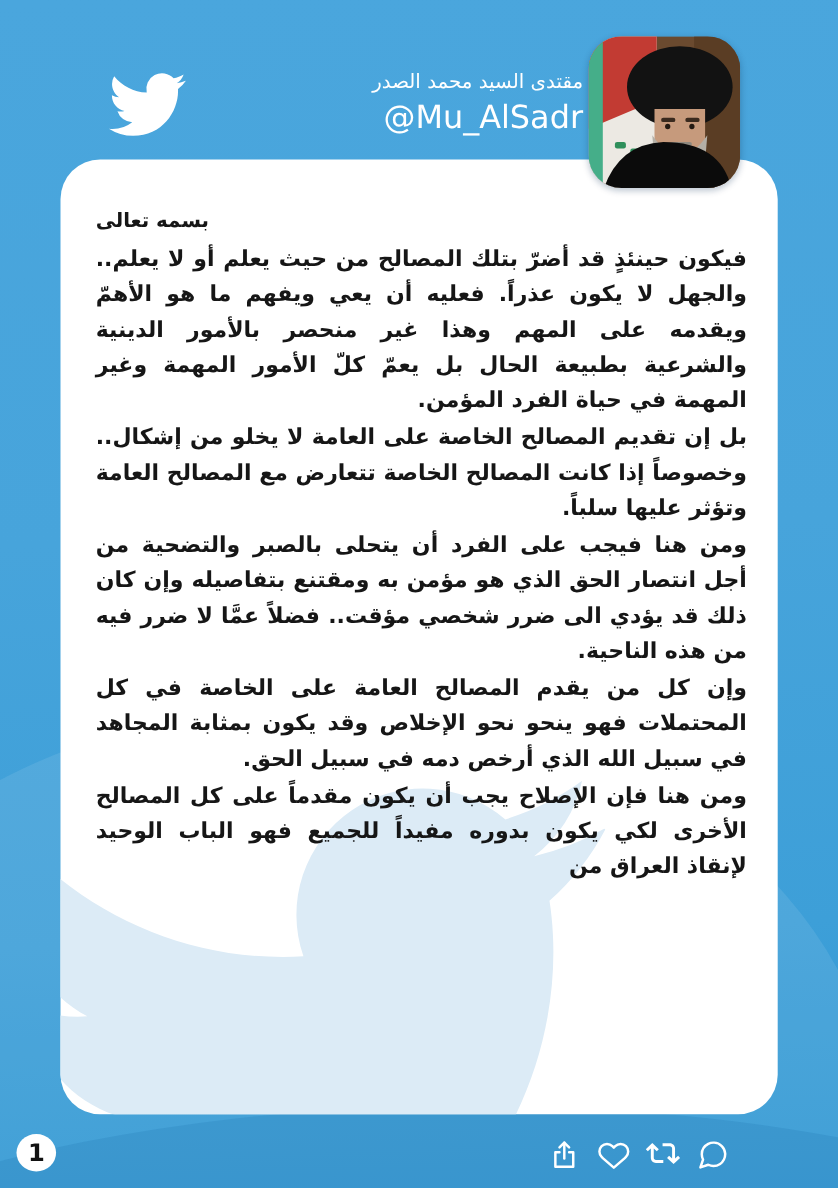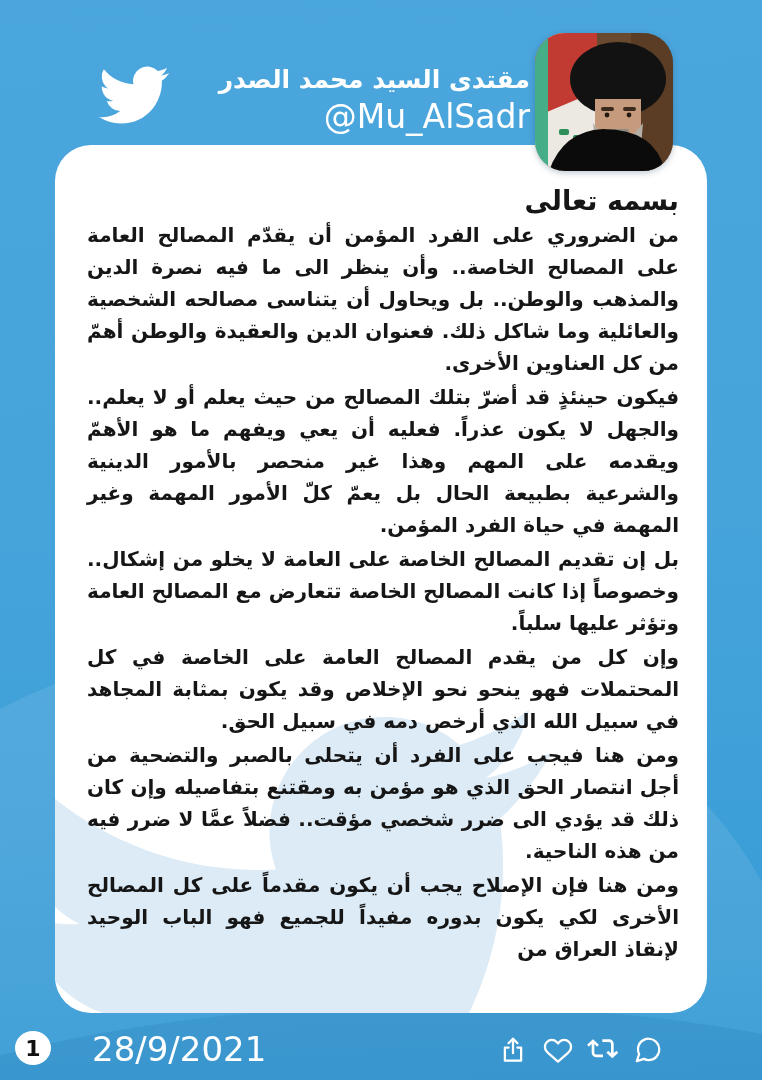--- a/index.html
+++ b/index.html
@@ -9,35 +9,35 @@
     font-family:"DejaVu Sans",sans-serif;
   }
   .swoosh-a{position:absolute;left:-220px;top:640px;width:1020px;height:780px;border-radius:50%;
     background:rgba(255,255,255,0.09);}
   .swoosh-b{position:absolute;left:-320px;top:1005px;width:1500px;height:560px;border-radius:50%;
     background:rgba(16,100,160,0.16);}
   
   .logo{position:absolute;left:90px;top:60px;width:88px;height:70px;}
   .logo svg{width:100%;height:100%;fill:#ffffff;}
   .user-block{position:absolute;top:64px;right:232px;text-align:right;color:#fff;}
-  .display-name{font-size:25px;font-weight:bold;direction:rtl;line-height:1.25;}
-  .handle{font-size:33px;direction:ltr;line-height:1.35;}
+  .display-name{font-size:18px;font-weight:normal;direction:rtl;line-height:1.25;}
+  .handle{font-size:29px;direction:ltr;line-height:1.35;}
   .avatar{position:absolute;left:535px;top:33px;width:138px;height:138px;border-radius:30px;
     overflow:hidden;z-index:3;box-shadow:0 2px 6px rgba(0,40,80,0.25);}
   .avatar svg{display:block;width:100%;height:100%;}
   
   .card{position:absolute;left:55px;top:145px;width:652px;height:868px;background:#ffffff;
     border-radius:36px;overflow:hidden;z-index:2;}
   .card-watermark{position:absolute;left:-45px;top:530px;width:560px;height:560px;
     transform:rotate(-6deg);opacity:1;}
   .card-watermark svg{width:100%;height:100%;fill:#dcebf6;}
   .card-text{position:relative;z-index:1;padding:40px 28px 0 32px;direction:rtl;
     text-align:justify;color:#161616;font-weight:bold;font-size:20px;line-height:32px;
     height:calc(100% - 40px);overflow:hidden;}
-  .basmala{font-size:27px;margin:0 0 6px 0;text-align:right;}
+  .basmala{font-size:18px;margin:0 0 6px 0;text-align:left;}
   .card-text p{margin:0 0 2px 0;}
   
   .page-badge{position:absolute;left:15px;top:1031px;width:36px;height:34px;background:#fff;
     border-radius:50%;display:flex;align-items:center;justify-content:center;
     color:#111;font-size:22px;font-weight:bold;z-index:2;}
   .footer-date{position:absolute;left:92px;top:1029px;color:#ffffff;font-size:34px;z-index:2;}
   .footer-icons{position:absolute;left:497px;top:1033px;display:flex;gap:13px;align-items:center;z-index:2;}
   .ficon{width:32px;height:34px;display:flex;align-items:center;justify-content:center;cursor:pointer;}
   .ficon svg{width:30px;height:32px;stroke:#ffffff;fill:none;stroke-width:1.8;
     stroke-linecap:round;stroke-linejoin:round;}
@@ -86,31 +86,29 @@
   </div>
 
   <div class="card">
     <div class="card-watermark">
       <svg viewBox="0 0 24 24" aria-hidden="true">
           <path d="M23.953 4.57a10 10 0 01-2.825.775 4.958 4.958 0 002.163-2.723c-.951.555-2.005.959-3.127 1.184a4.92 4.92 0 00-8.384 4.482C7.69 8.095 4.067 6.13 1.64 3.162a4.822 4.822 0 00-.666 2.475c0 1.71.87 3.213 2.188 4.096a4.904 4.904 0 01-2.228-.616v.06c0 2.385 1.693 4.374 3.946 4.827a4.996 4.996 0 01-2.212.085 4.936 4.936 0 004.604 3.417 9.867 9.867 0 01-6.102 2.105c-.39 0-.779-.023-1.17-.067a13.995 13.995 0 007.557 2.209c9.053 0 13.998-7.496 13.998-13.985 0-.21 0-.42-.015-.63A9.935 9.935 0 0024 4.59z"></path>
         </svg>
     </div>
     <div class="card-text">
       <p class="basmala">بسمه تعالى</p>
-      <p>من الضروري على الفرد المؤمن أن يقدّم المصالح العامة على المصالح الخاصة.. وأن ينظر الى ما فيه نصرة الدين والمذهب والوطن.. بل ويحاول أن يتناسى مصالحه الشخصية والعائلية وما شاكل ذلك. فعنوان الدين والعقيدة والوطن أهمّ من كل العناوين الأخرى.</p>
       <p>فيكون حينئذٍ قد أضرّ بتلك المصالح من حيث يعلم أو لا يعلم.. والجهل لا يكون عذراً. فعليه أن يعي ويفهم ما هو الأهمّ ويقدمه على المهم وهذا غير منحصر بالأمور الدينية والشرعية بطبيعة الحال بل يعمّ كلّ الأمور المهمة وغير المهمة في حياة الفرد المؤمن.</p>
       <p>بل إن تقديم المصالح الخاصة على العامة لا يخلو من إشكال.. وخصوصاً إذا كانت المصالح الخاصة تتعارض مع المصالح العامة وتؤثر عليها سلباً.</p>
+      <p>ومن هنا فيجب على الفرد أن يتحلى بالصبر والتضحية من أجل انتصار الحق الذي هو مؤمن به ومقتنع بتفاصيله وإن كان ذلك قد يؤدي الى ضرر شخصي مؤقت.. فضلاً عمَّا لا ضرر فيه من هذه الناحية.</p>
       <p>وإن كل من يقدم المصالح العامة على الخاصة في كل المحتملات فهو ينحو نحو الإخلاص وقد يكون بمثابة المجاهد في سبيل الله الذي أرخص دمه في سبيل الحق.</p>
-      <p>ومن هنا فيجب على الفرد أن يتحلى بالصبر والتضحية من أجل انتصار الحق الذي هو مؤمن به ومقتنع بتفاصيله وإن كان ذلك قد يؤدي الى ضرر شخصي مؤقت.. فضلاً عمَّا لا ضرر فيه من هذه الناحية.</p>
       <p>ومن هنا فإن الإصلاح يجب أن يكون مقدماً على كل المصالح الأخرى لكي يكون بدوره مفيداً للجميع فهو الباب الوحيد لإنقاذ العراق من</p>
     </div>
   </div>
 
   <div class="page-badge">1</div>
-  <div class="footer-date">28/9/2021</div>
 
   <div class="footer-icons">
     <div class="ficon">
       <svg viewBox="0 0 24 24">
           <path d="M12 14.5V3"></path>
           <path d="M8.5 6.5L12 3l3.5 3.5"></path>
           <path d="M8.5 10H5.5v10.5h13V10h-3"></path>
         </svg>
     </div>
     <div class="ficon">

